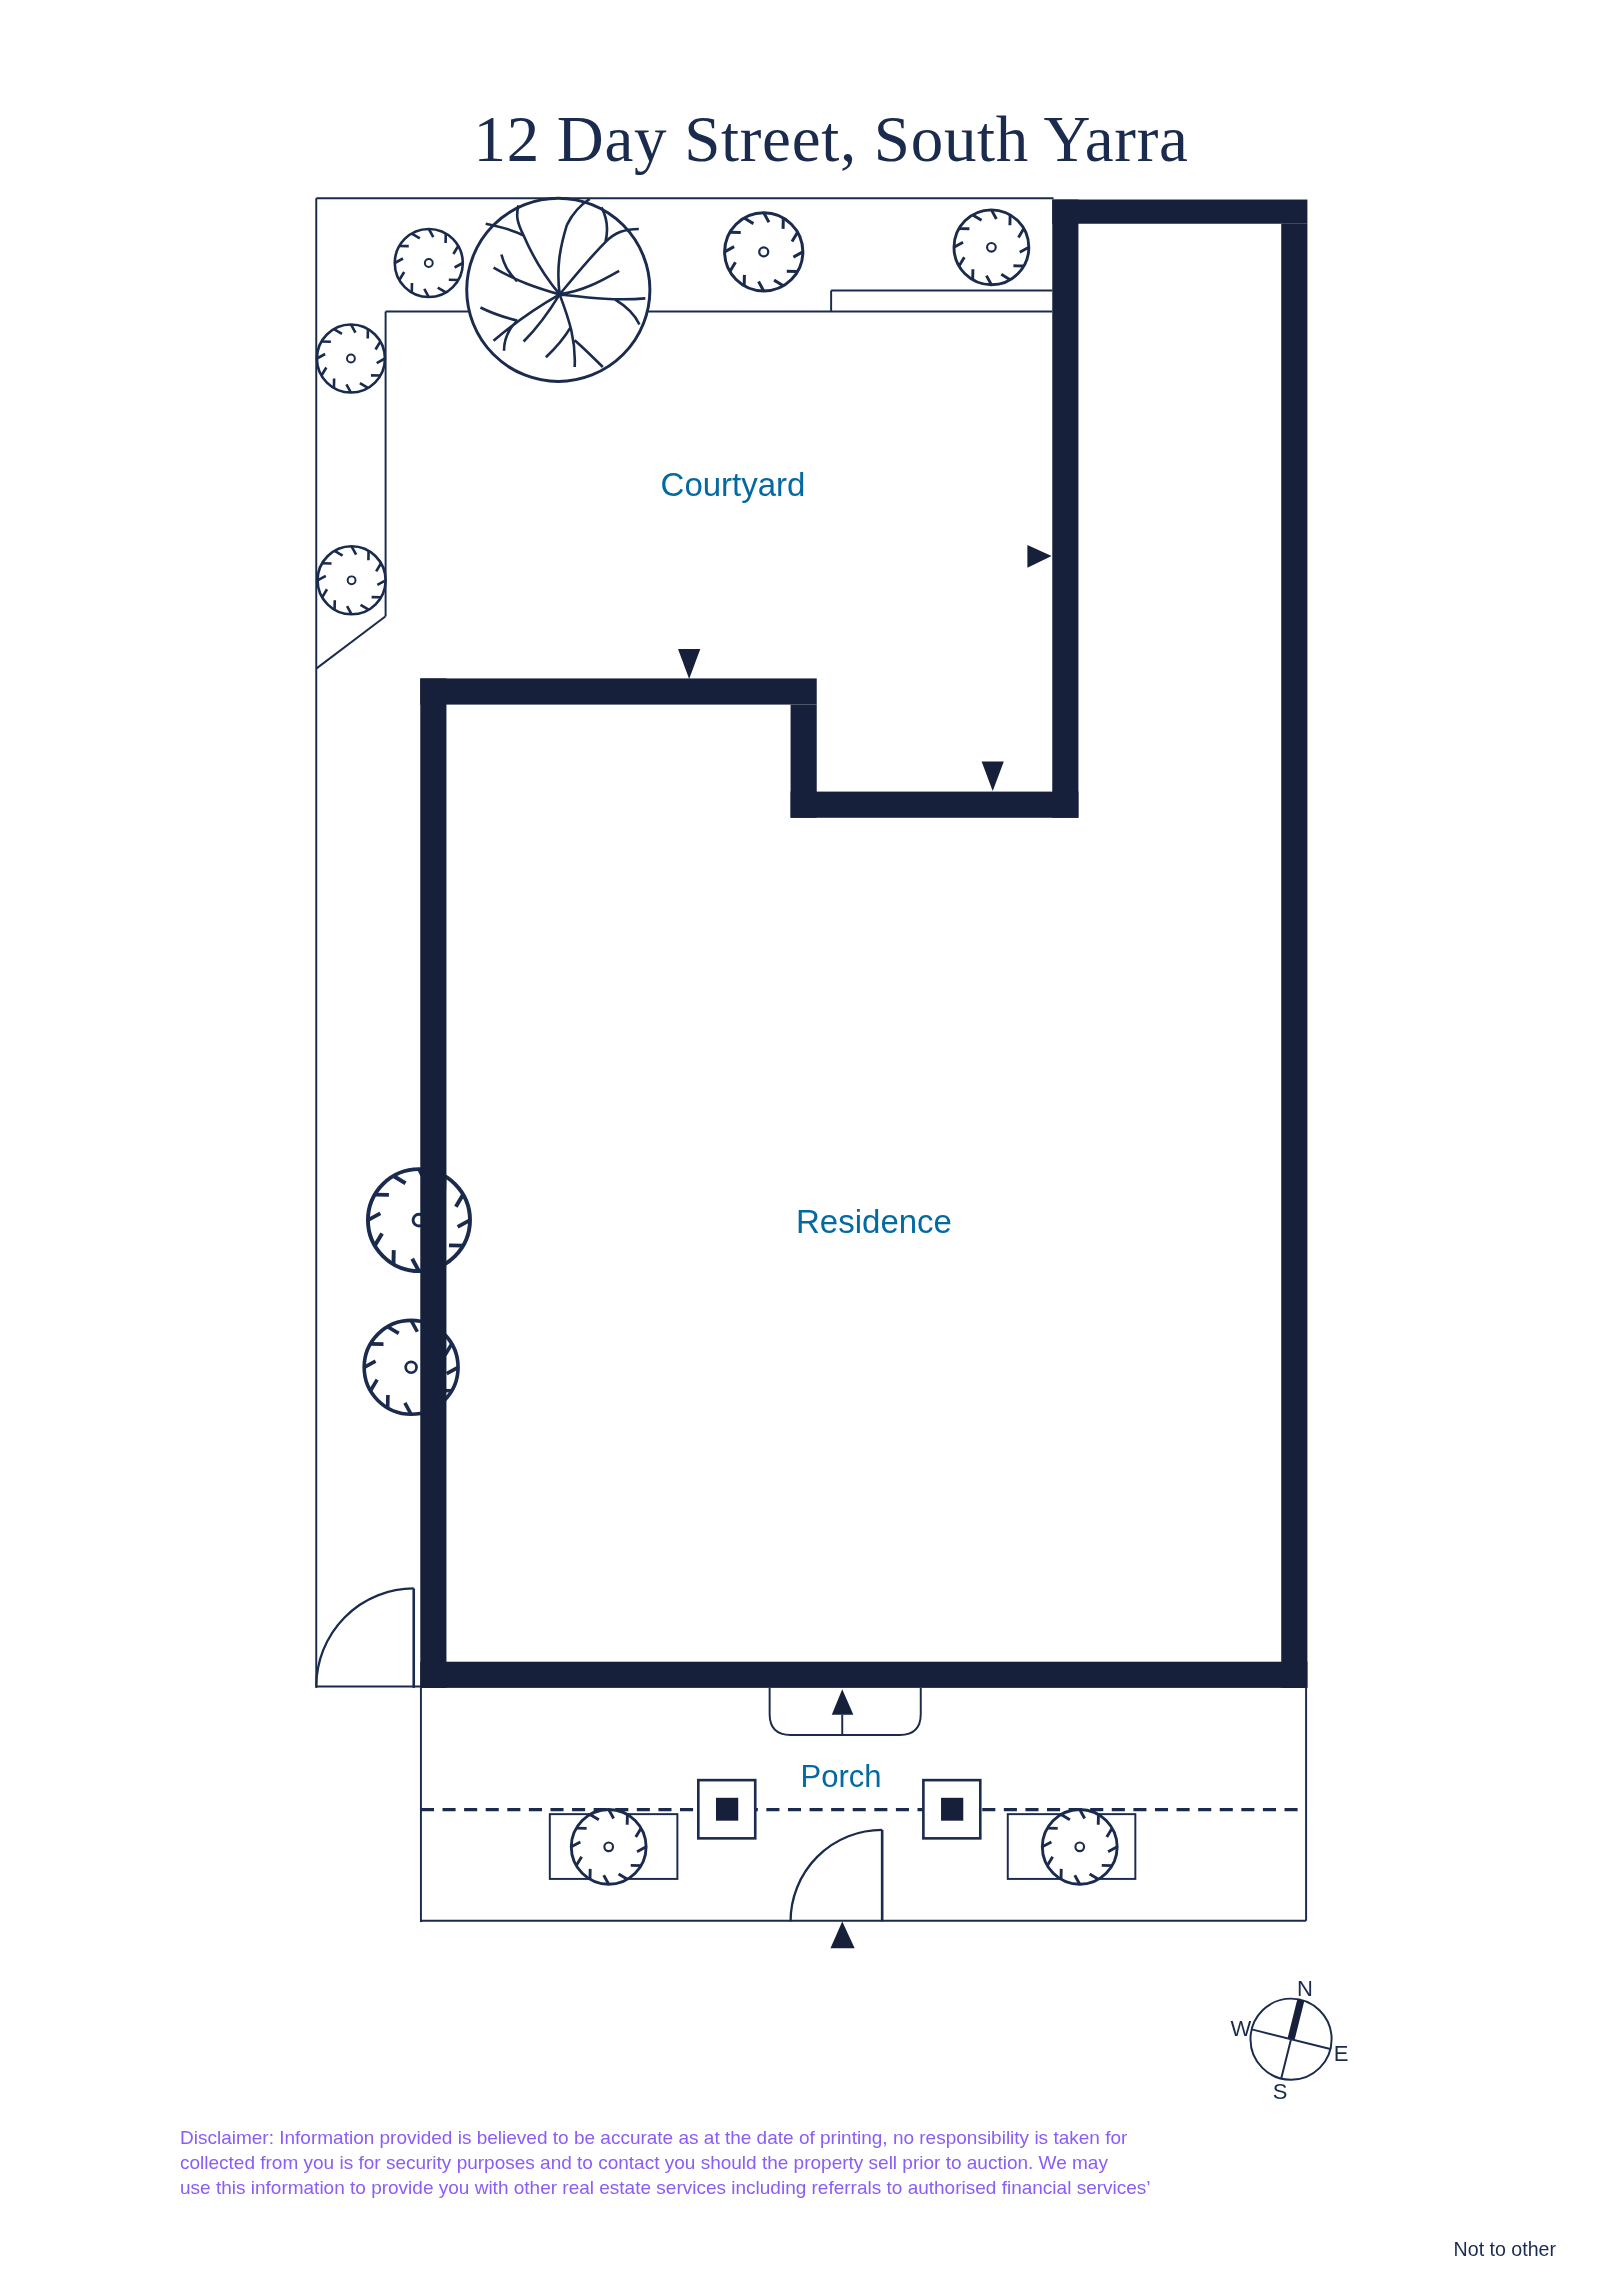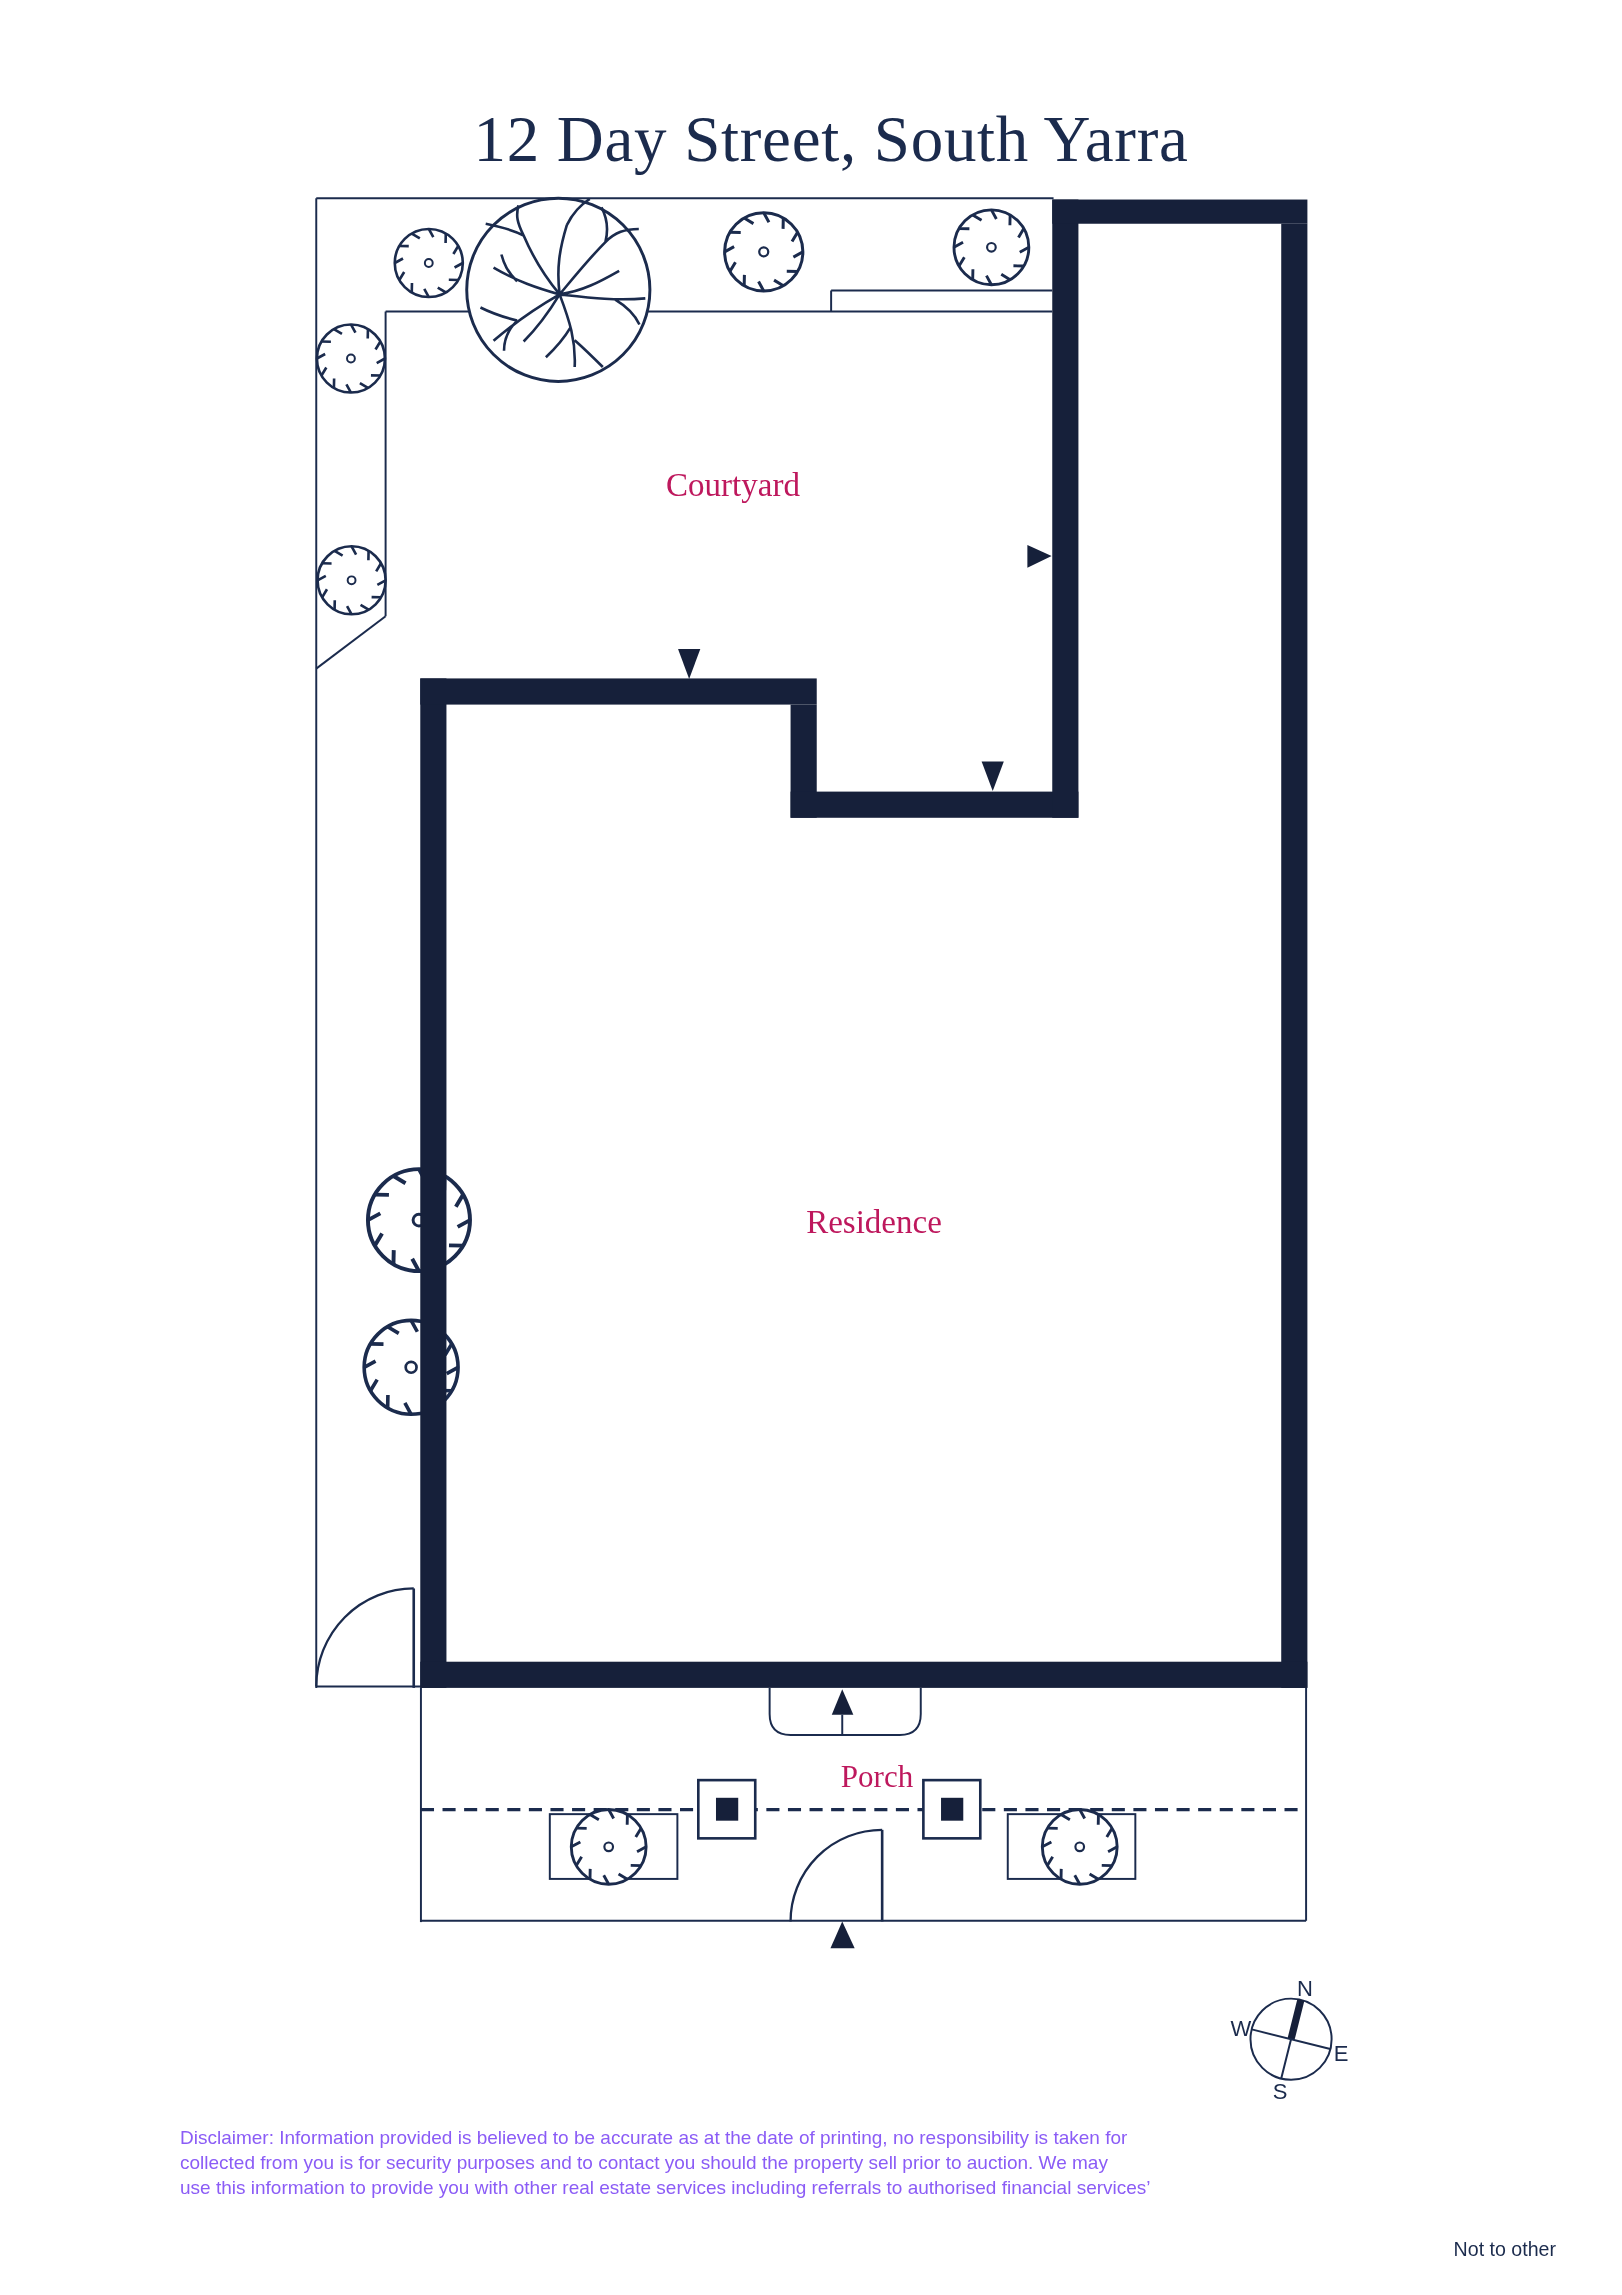--- a/index.html
+++ b/index.html
@@ -6,21 +6,21 @@
   body{
     width:1623px;height:2295px;position:relative;background:#ffffff;
     font-family:"Liberation Sans",sans-serif;color:#1b2b4d;overflow:hidden;
   }
   .abs{position:absolute;}
   .centered{transform:translate(-50%,-50%);white-space:nowrap;}
   #page-title{
     left:831px;top:139px;font-family:"Liberation Serif",serif;
     font-size:65px;font-weight:500;letter-spacing:0.7px;color:#1b2b4d;
   }
-  .room-label{font-size:33px;color:#be185d;font-family:Liberation Serif, serif;}
+  .room-label{font-size:33px;color:#0369a1;}
   .compass-label{font-size:22px;color:#1b2b4d;}
   #plan-svg{left:0;top:0;}
   #disclaimer{
     left:180px;top:2125px;width:1152px;font-size:19px;line-height:25px;color:#8b5cf6;
   }
   #not-to-scale{
     right:67px;top:2238px;font-size:19.6px;color:#1b2b4d;white-space:nowrap;
   }
 </style>
 </head>
@@ -134,21 +134,21 @@
     <line x1="1913" y1="3102" x2="2033" y2="3132" stroke="#1b2b4d" stroke-width="3"></line>
   </g>
 </svg>
 
 <div id="page-title" class="abs centered">12 Day Street, South Yarra</div>
 
 <div class="abs centered room-label" style="left:733px;top:485px;">Courtyard</div>
 
 <div class="abs centered room-label" style="left:874px;top:1222px;text-align:right;">Residence</div>
 
-<div class="abs centered room-label" style="left:841px;top:1777px;font-size:31px;margin-left:36px;">Porch</div>
+<div class="abs centered room-label" style="left:841px;top:1777px;font-size:31px;">Porch</div>
 
 <div class="abs centered compass-label" style="left:1305px;top:1989px;">N</div>
 <div class="abs centered compass-label" style="left:1241px;top:2029px;">W</div>
 <div class="abs centered compass-label" style="left:1341px;top:2054px;">E</div>
 <div class="abs centered compass-label" style="left:1280px;top:2092px;">S</div>
 
 <div id="disclaimer" class="abs">
   <div>Disclaimer: Information provided is believed to be accurate as at the date of printing, no responsibility is taken for</div>
   <div>collected from you is for security purposes and to contact you should the property sell prior to auction. We may</div>
   <div>use this information to provide you with other real estate services including referrals to authorised financial services’</div>

